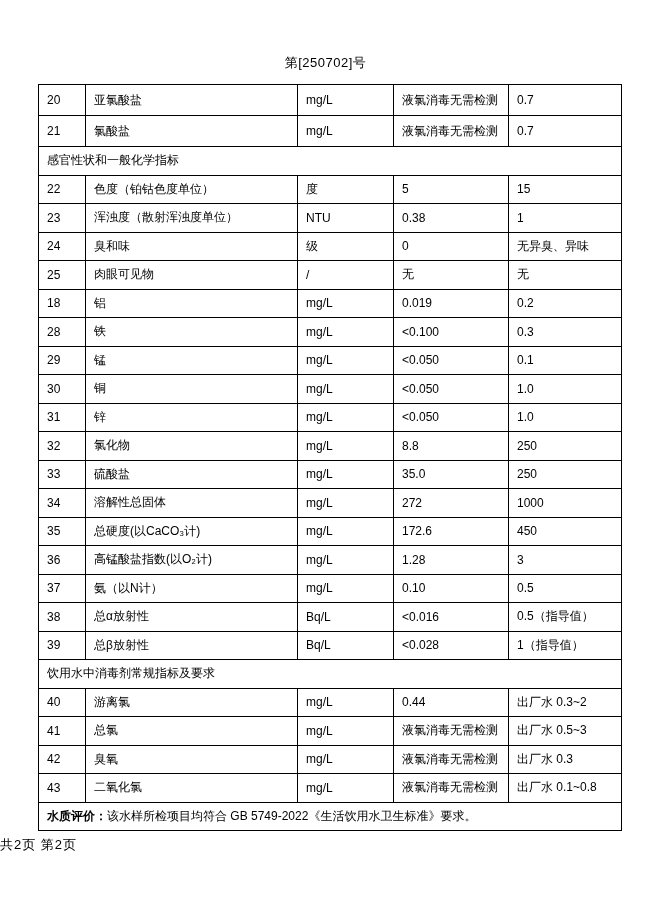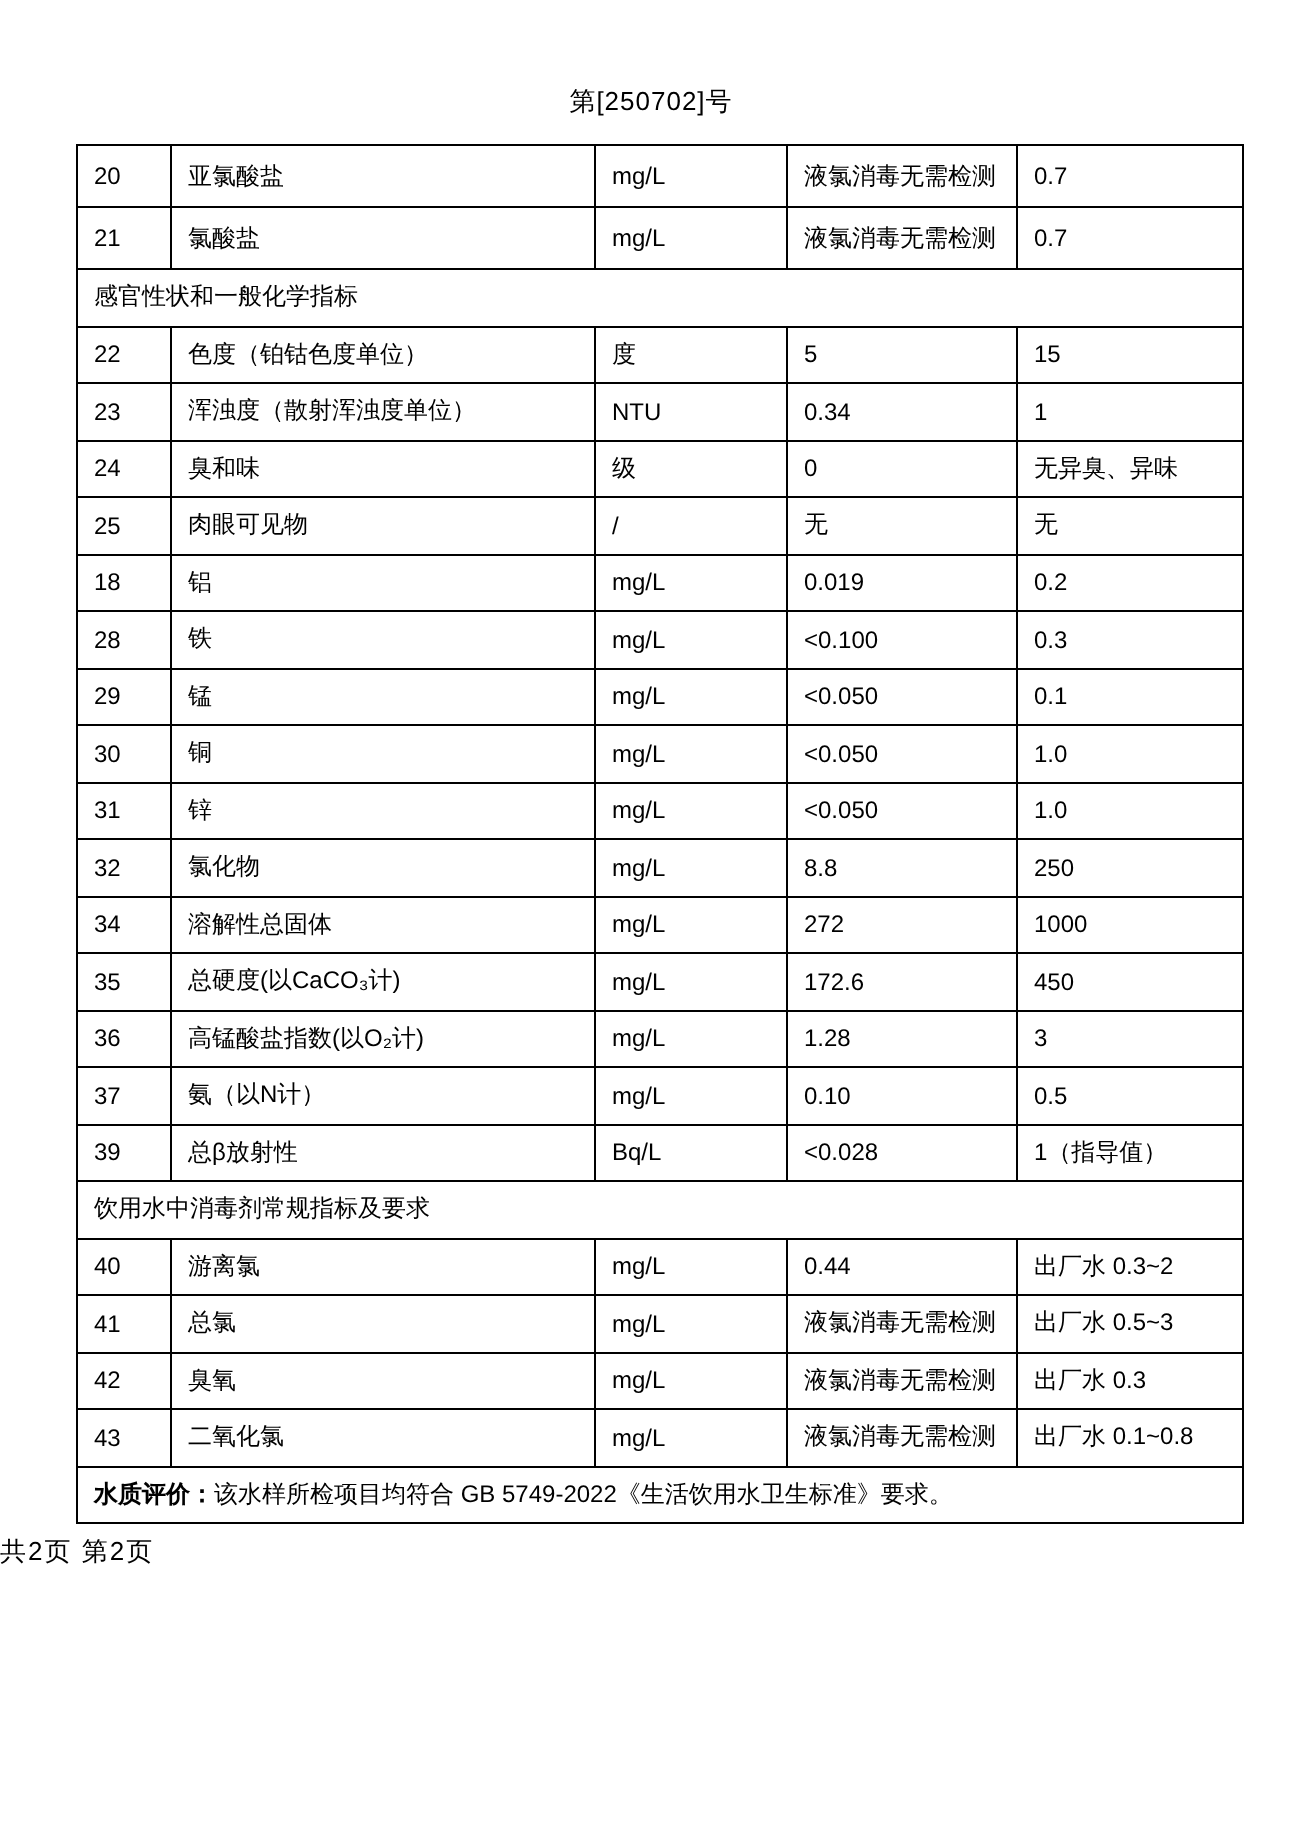--- a/index.html
+++ b/index.html
@@ -11,21 +11,21 @@
   }
   .page {
     position: relative;
     width: 651px;
     height: 917px;
     background: #ffffff;
     overflow: hidden;
   }
   .doc-title {
     margin: 0;
-    padding-top: 42px;
+    padding-top: 54px;
     text-align: center;
     font-size: 13px;
     font-weight: normal;
     letter-spacing: 0.5px;
   }
   table.report {
     border-collapse: collapse;
     table-layout: fixed;
     margin: 12px 0 0 38px;
     width: 583px;
@@ -91,21 +91,21 @@
           <td class="c0">22</td>
           <td class="c1">色度（铂钴色度单位）</td>
           <td class="c2">度</td>
           <td class="c3">5</td>
           <td class="c4">15</td>
         </tr>
         <tr>
           <td class="c0">23</td>
           <td class="c1">浑浊度（散射浑浊度单位）</td>
           <td class="c2">NTU</td>
-          <td class="c3">0.34</td>
+          <td class="c3">0.38</td>
           <td class="c4">1</td>
         </tr>
         <tr>
           <td class="c0">24</td>
           <td class="c1">臭和味</td>
           <td class="c2">级</td>
           <td class="c3">0</td>
           <td class="c4">无异臭、异味</td>
         </tr>
         <tr>
@@ -151,20 +151,27 @@
           <td class="c4">1.0</td>
         </tr>
         <tr>
           <td class="c0">32</td>
           <td class="c1">氯化物</td>
           <td class="c2">mg/L</td>
           <td class="c3">8.8</td>
           <td class="c4">250</td>
         </tr>
         <tr>
+          <td class="c0">33</td>
+          <td class="c1">硫酸盐</td>
+          <td class="c2">mg/L</td>
+          <td class="c3">35.0</td>
+          <td class="c4">250</td>
+        </tr>
+        <tr>
           <td class="c0">34</td>
           <td class="c1">溶解性总固体</td>
           <td class="c2">mg/L</td>
           <td class="c3">272</td>
           <td class="c4">1000</td>
         </tr>
         <tr>
           <td class="c0">35</td>
           <td class="c1">总硬度(以CaCO₃计)</td>
           <td class="c2">mg/L</td>
@@ -177,20 +184,27 @@
           <td class="c2">mg/L</td>
           <td class="c3">1.28</td>
           <td class="c4">3</td>
         </tr>
         <tr>
           <td class="c0">37</td>
           <td class="c1">氨（以N计）</td>
           <td class="c2">mg/L</td>
           <td class="c3">0.10</td>
           <td class="c4">0.5</td>
+        </tr>
+        <tr>
+          <td class="c0">38</td>
+          <td class="c1">总α放射性</td>
+          <td class="c2">Bq/L</td>
+          <td class="c3">&lt;0.016</td>
+          <td class="c4">0.5（指导值）</td>
         </tr>
         <tr>
           <td class="c0">39</td>
           <td class="c1">总β放射性</td>
           <td class="c2">Bq/L</td>
           <td class="c3">&lt;0.028</td>
           <td class="c4">1（指导值）</td>
         </tr>
         <tr>
           <td colspan="5" class="section-cell">饮用水中消毒剂常规指标及要求</td>

